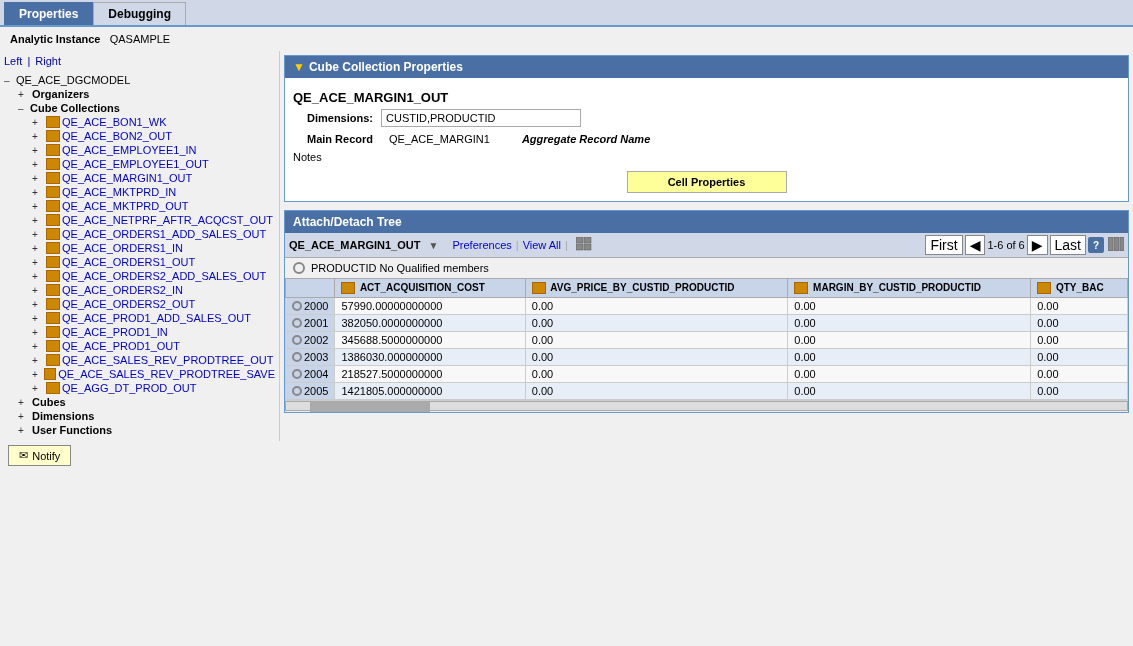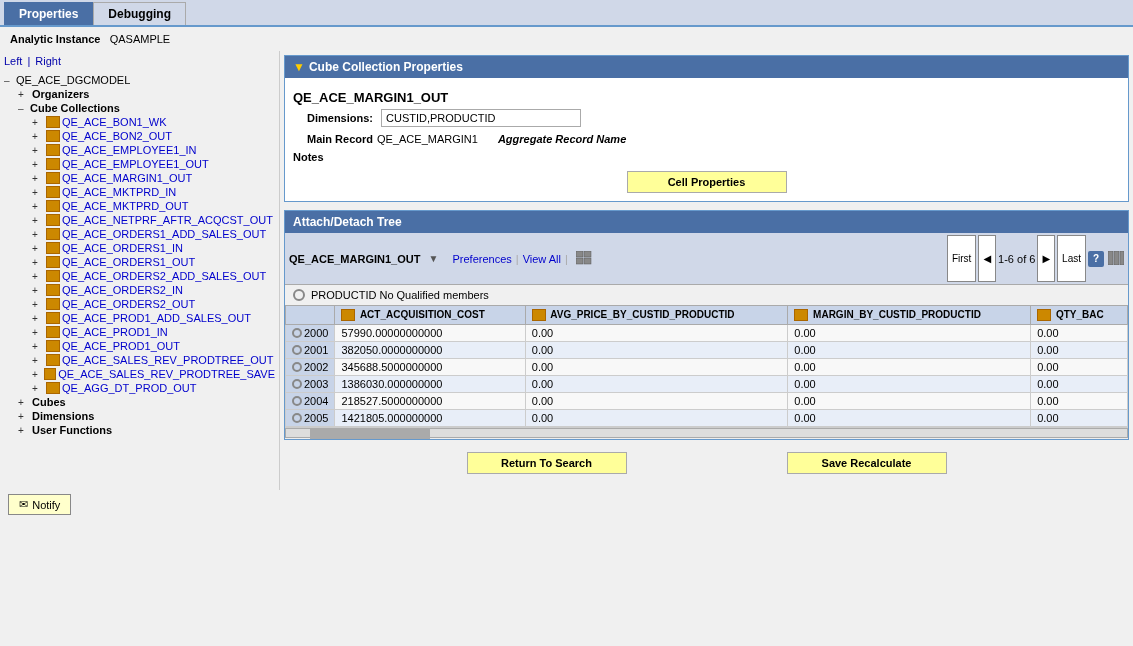--- a/index.html
+++ b/index.html
@@ -36,38 +36,38 @@
     .panel-header { background: #4a6fa5; color: #fff; padding: 4px 8px; font-weight: bold; font-size: 12px; display: flex; align-items: center; gap: 4px; }
     .panel-header .collapse-icon { color: #ffcc00; cursor: pointer; }
     .panel-body { background: #fff; padding: 8px; }
 
     .cube-name { font-size: 13px; font-weight: bold; padding: 4px 0; }
 
     .form-row { display: flex; align-items: center; margin-bottom: 6px; gap: 8px; }
     .form-label { font-weight: bold; width: 80px; text-align: right; }
     .form-input { border: 1px solid #aaa; padding: 2px 4px; font-size: 11px; min-width: 200px; }
 
-    .main-record-row { display: flex; align-items: flex-end; gap: 4px; }
+    .main-record-row { display: flex; align-items: flex-end; gap: 16px; }
     .aggregate-label { font-weight: bold; }
 
     .notes-row { display: flex; align-items: center; }
-    .notes-label { font-weight: bold; margin-right: 8px; }
+    .notes-label { font-weight: normal; margin-right: 8px; }
 
     .button-row { display: flex; gap: 8px; justify-content: center; margin-top: 8px; }
     .yellow-btn { background: #ffff99; border: 1px solid #aaa; padding: 4px 20px; cursor: pointer; font-size: 11px; font-weight: bold; min-width: 160px; }
 
     
     .attach-panel { border: 1px solid #6699cc; }
     .attach-header { background: #4a6fa5; color: #fff; padding: 4px 8px; font-weight: bold; font-size: 12px; }
     .attach-toolbar { background: #d0d8e8; display: flex; align-items: center; padding: 2px 4px; gap: 4px; border-bottom: 1px solid #aaa; }
     .attach-name { font-weight: bold; font-size: 11px; margin-right: 4px; }
     .sort-icon { font-size: 10px; color: #555; }
     .pref-link { color: #0000cc; cursor: pointer; font-size: 11px; }
     .nav-buttons { display: flex; align-items: center; gap: 2px; margin-left: auto; }
-    .nav-btn { background: #fff; border: 1px solid #888; padding: 17px 4px; cursor: pointer; font-size: 10px; }
+    .nav-btn { background: #fff; border: 1px solid #888; padding: 1px 4px; cursor: pointer; font-size: 14px; }
     .page-info { font-size: 11px; }
     .help-icon { width: 16px; height: 16px; background: #4a6fa5; color: #fff; border-radius: 2px; display: inline-flex; align-items: center; justify-content: center; font-size: 10px; font-weight: bold; }
 
     .no-members-row { padding: 4px 8px; font-size: 11px; display: flex; align-items: center; gap: 6px; }
     .radio-dot { width: 12px; height: 12px; border-radius: 50%; border: 2px solid #888; display: inline-block; }
 
     
     .data-grid { width: 100%; border-collapse: collapse; font-size: 11px; }
     .data-grid th { background: #c8d4e8; border: 1px solid #aaa; padding: 3px 6px; text-align: left; font-weight: bold; font-size: 10px; white-space: nowrap; }
     .data-grid td { border: 1px solid #ccc; padding: 2px 6px; }
@@ -420,24 +420,20 @@
         </table>
 
         <div class="scrollbar-row">
           <div class="scrollbar-track">
             <div class="scrollbar-thumb"></div>
           </div>
         </div>
       </div>
     </div>
 
-    <div class="bottom-buttons">
-      <button class="yellow-btn">Return To Search</button>
-      <button class="yellow-btn">Save Recalculate</button>
-    </div>
   </div>
 </div>
 
 <div class="notify-area">
   <button class="notify-btn">
     <span>✉</span>
     <span>Notify</span>
   </button>
 </div>
 

